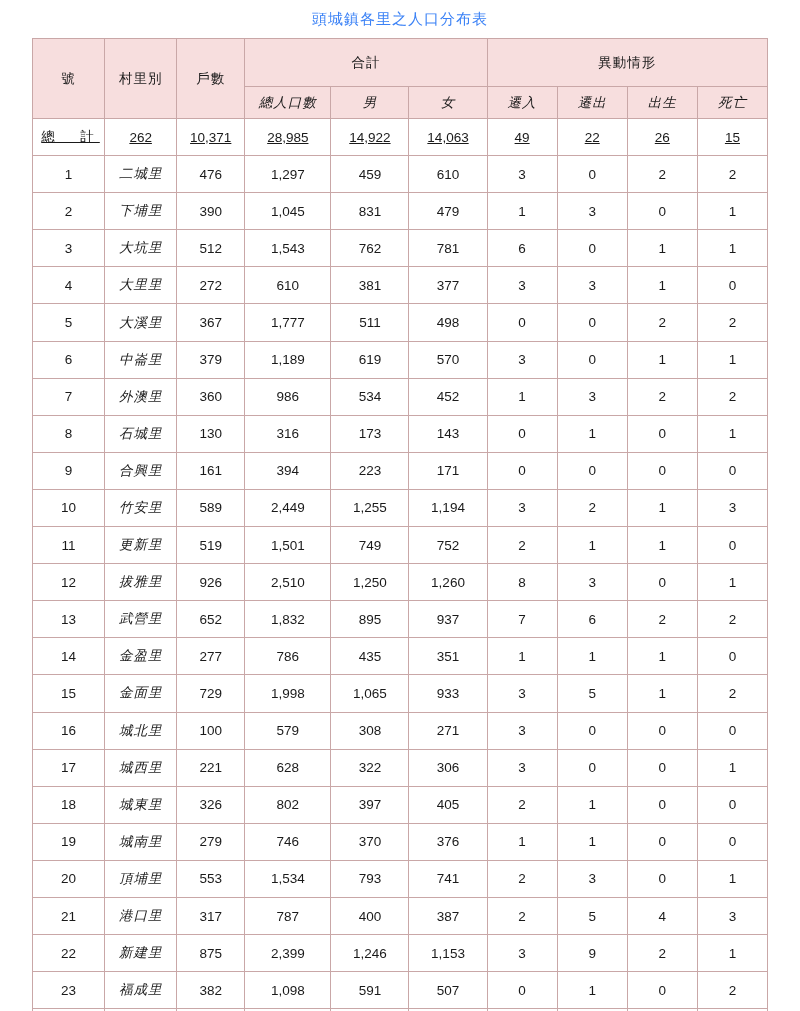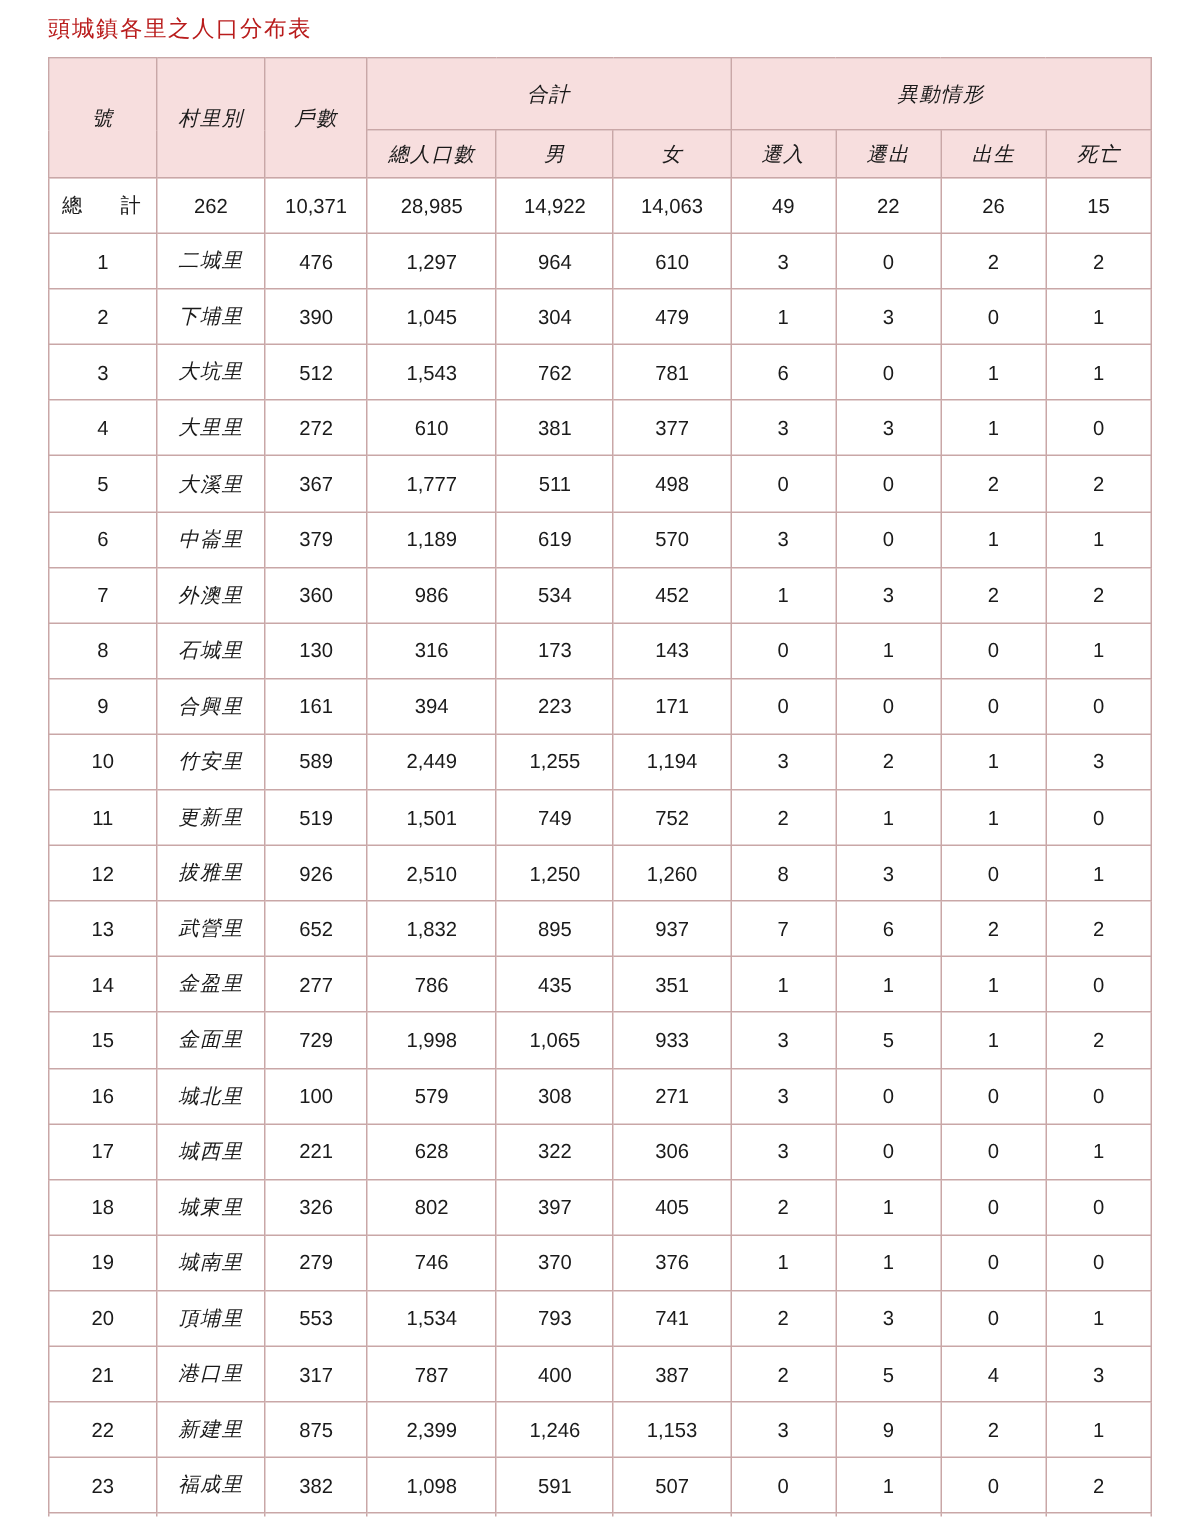--- a/index.html
+++ b/index.html
@@ -15,50 +15,52 @@
     -webkit-font-smoothing: antialiased;
   }
   .page {
     width: 800px;
     height: 1011px;
     position: relative;
     box-sizing: border-box;
     padding: 0 32px;
   }
   .doc-title {
+    text-align: center;
     font-size: 15px;
     letter-spacing: 1px;
     padding-top: 10px;
     padding-bottom: 9px;
-    color: #b91c1c;
+    color: #3b82f6;
   }
   table.pop {
     border-collapse: collapse;
     width: 736px;
     table-layout: fixed;
     margin: 0 auto;
   }
   table.pop th, table.pop td {
     border: 1px solid #c9a7a7;
     text-align: center;
     vertical-align: middle;
     font-size: 13.5px;
     color: #1a1a1a;
     padding: 0;
   }
   thead th {
     background: #f7dede;
     font-weight: normal;
     letter-spacing: 1px;
   }
-  .h-row1 th { height: 47px; font-style: italic; }
+  .h-row1 th { height: 47px; }
   .h-row2 th { height: 31px; font-style: italic; }
   tbody td { height: 36.1px; }
   tr.total td {
     letter-spacing: 0px;
+    text-decoration: underline;
   }
   .total .lbl {
     letter-spacing: 6px;
     padding-left: 4px;
   }
   td.name {
     letter-spacing: 1px;
     font-style: italic;
   }
   .col-no    { width: 72px; }
@@ -121,33 +123,33 @@
           <td>49</td>
           <td>22</td>
           <td>26</td>
           <td>15</td>
         </tr>
         <tr>
           <td>1</td>
           <td class="name">二城里</td>
           <td>476</td>
           <td>1,297</td>
-          <td>964</td>
+          <td>459</td>
           <td>610</td>
           <td>3</td>
           <td>0</td>
           <td>2</td>
           <td>2</td>
         </tr>
         <tr>
           <td>2</td>
           <td class="name">下埔里</td>
           <td>390</td>
           <td>1,045</td>
-          <td>304</td>
+          <td>831</td>
           <td>479</td>
           <td>1</td>
           <td>3</td>
           <td>0</td>
           <td>1</td>
         </tr>
         <tr>
           <td>3</td>
           <td class="name">大坑里</td>
           <td>512</td>

